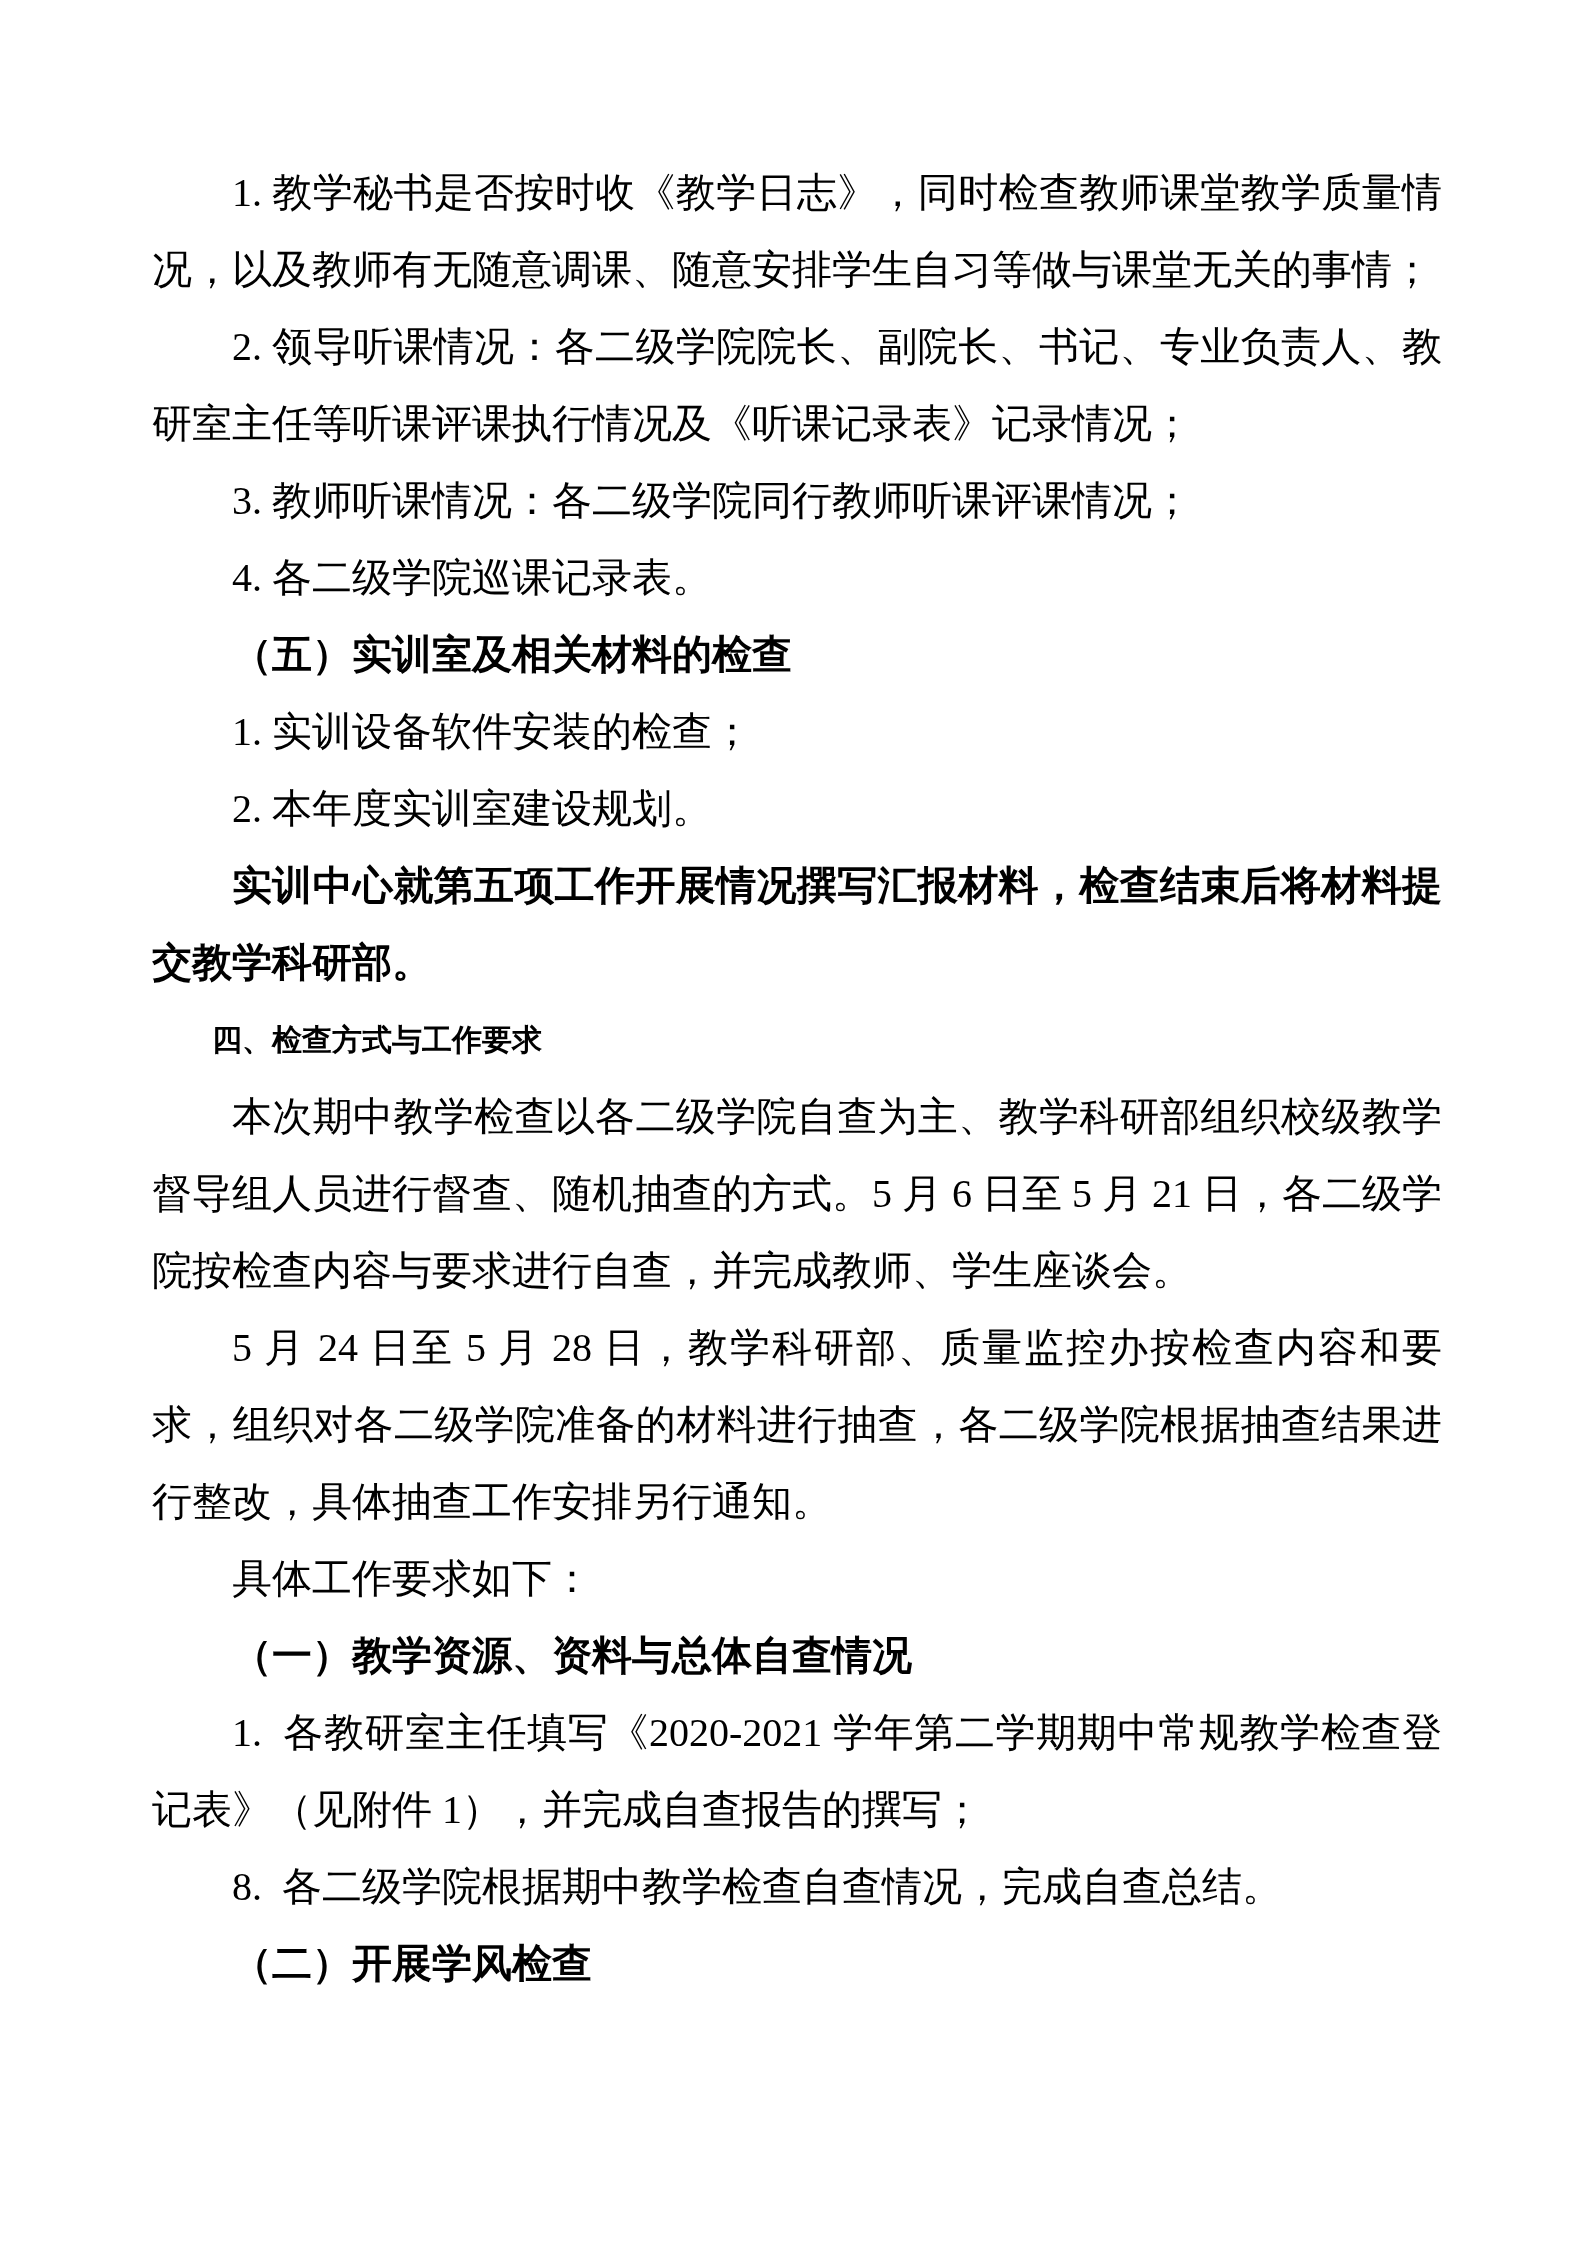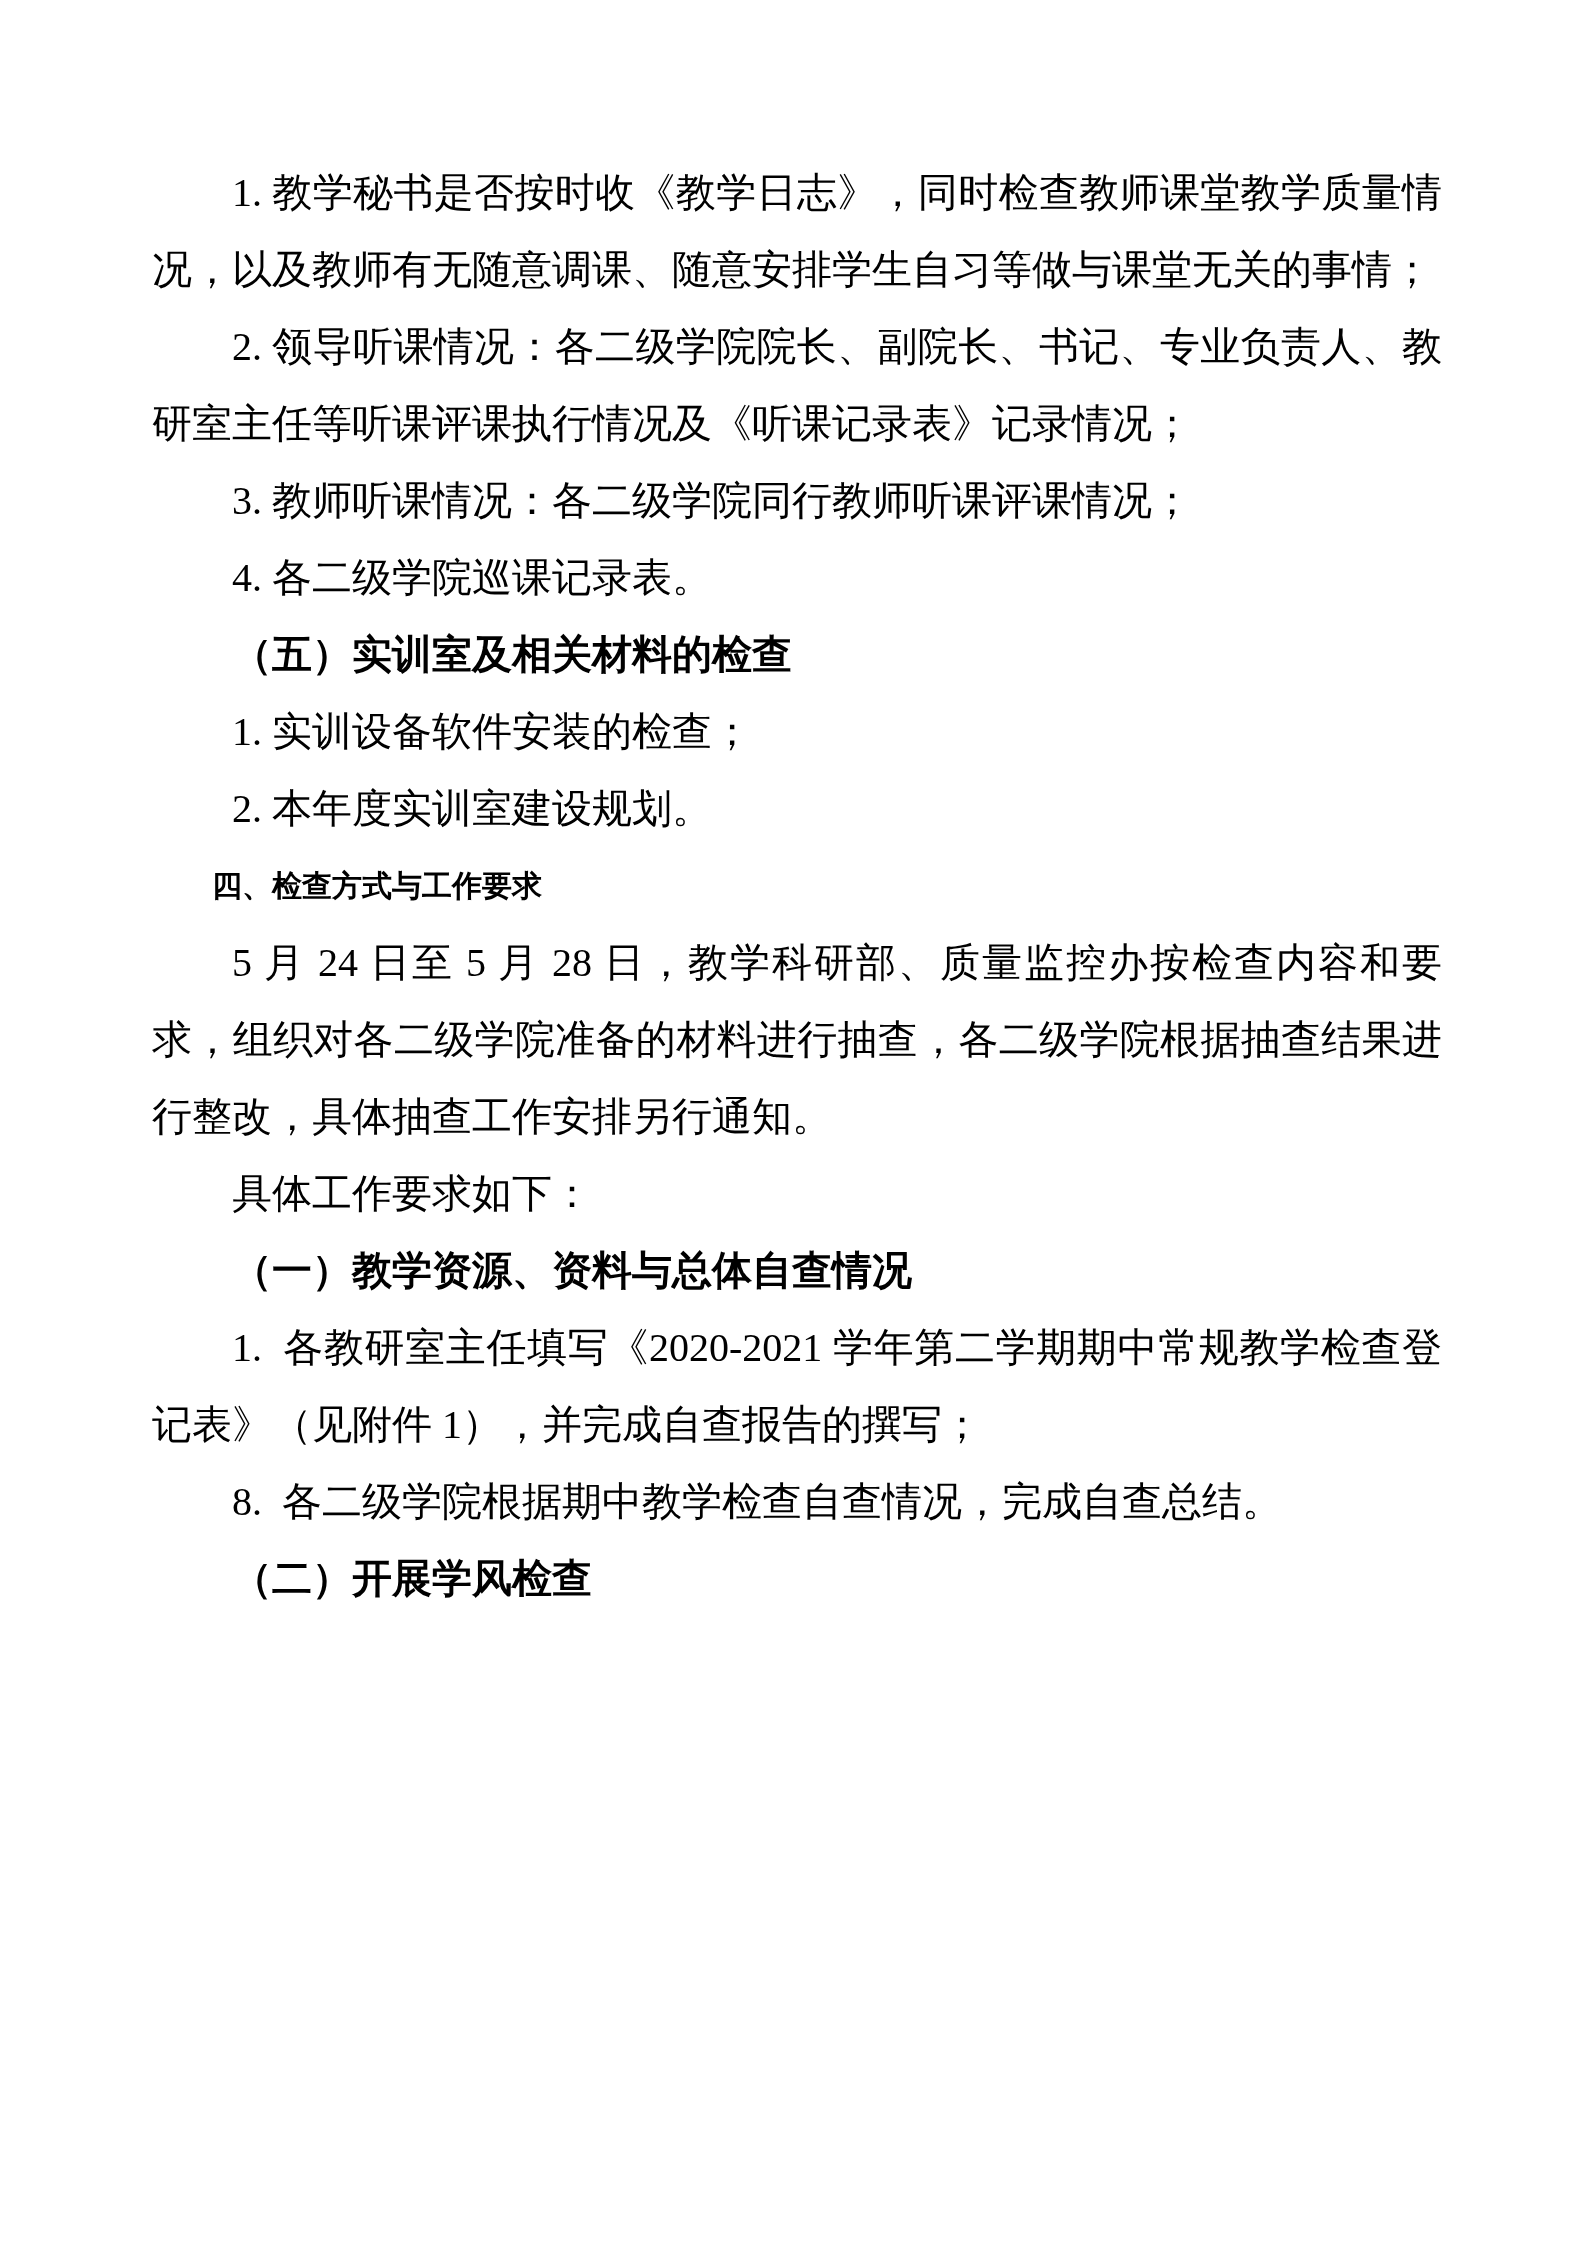--- a/index.html
+++ b/index.html
@@ -41,21 +41,23 @@
 
 <div class="page">
   <div class="doc">
     <p class="body">1. 教学秘书是否按时收《教学日志》，同时检查教师课堂教学质量情况，以及教师有无随意调课、随意安排学生自习等做与课堂无关的事情；</p>
     <p class="body">2. 领导听课情况：各二级学院院长、副院长、书记、专业负责人、教研室主任等听课评课执行情况及《听课记录表》记录情况；</p>
     <p class="body">3. 教师听课情况：各二级学院同行教师听课评课情况；</p>
     <p class="body">4. 各二级学院巡课记录表。</p>
     <p class="bold-serif">（五）实训室及相关材料的检查</p>
     <p class="body">1. 实训设备软件安装的检查；</p>
     <p class="body">2. 本年度实训室建设规划。</p>
+    <p class="bold-serif">实训中心就第五项工作开展情况撰写汇报材料，检查结束后将材料提交教学科研部。</p>
     <p class="heading-hei">四、检查方式与工作要求</p>
+    <p class="body">本次期中教学检查以各二级学院自查为主、教学科研部组织校级教学督导组人员进行督查、随机抽查的方式。5 月 6 日至 5 月 21 日，各二级学院按检查内容与要求进行自查，并完成教师、学生座谈会。</p>
     <p class="body">5 月 24 日至 5 月 28 日，教学科研部、质量监控办按检查内容和要求，组织对各二级学院准备的材料进行抽查，各二级学院根据抽查结果进行整改，具体抽查工作安排另行通知。</p>
     <p class="body">具体工作要求如下：</p>
     <p class="bold-serif">（一）教学资源、资料与总体自查情况</p>
     <p class="body">1.  各教研室主任填写《2020-2021 学年第二学期期中常规教学检查登记表》（见附件 1），并完成自查报告的撰写；</p>
     <p class="body">8.  各二级学院根据期中教学检查自查情况，完成自查总结。</p>
     <p class="bold-serif">（二）开展学风检查</p>
   </div>
 </div>
 
 </body></html>

